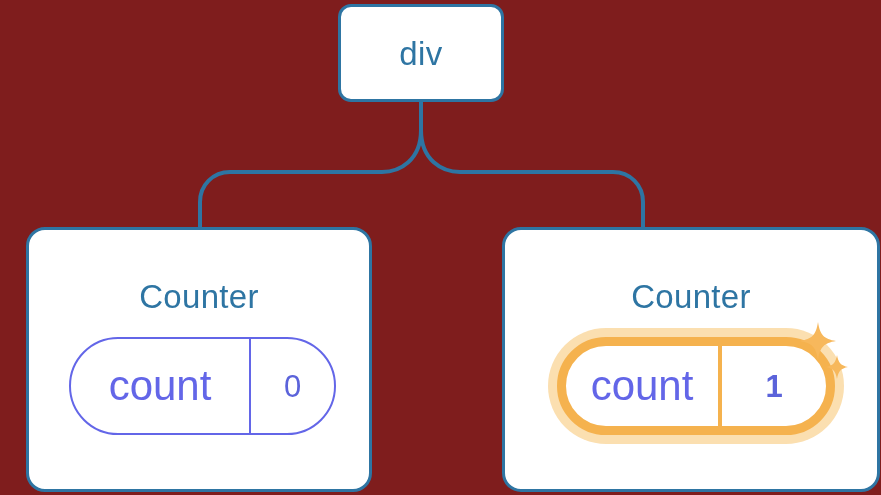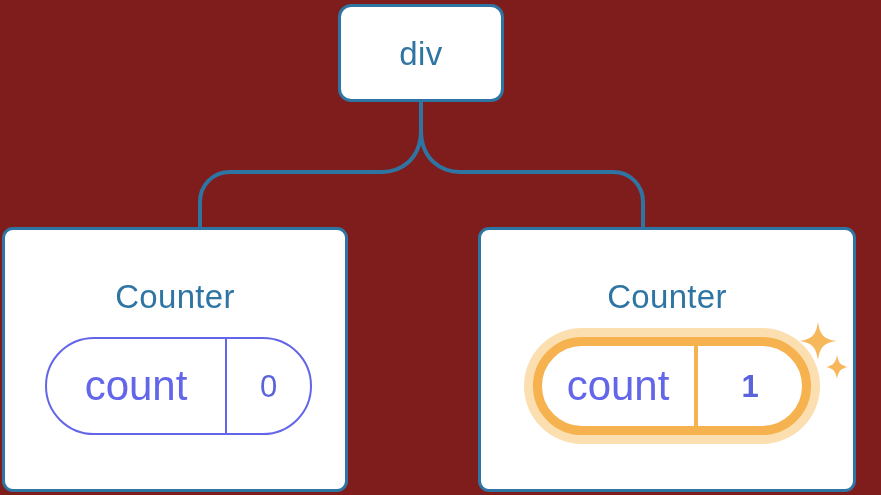--- a/index.html
+++ b/index.html
@@ -48,21 +48,22 @@
   .node-root .node-title {
     font-size: 33px;
     color: #2e75a3;
     letter-spacing: .5px;
     line-height: 1;
   }
 
   .node-child {
     top: 227px;
     height: 265px;
-    border-radius: 11px;
+    border-radius: 19px;
+    margin-left: 24px;
   }
   .node-left  { left: 2px;   width: 346px; }
   .node-right { left: 478px; width: 378px; }
 
   .node-child .node-title {
     position: absolute;
     top: 50px;
     left: 0;
     right: 0;
     text-align: center;

